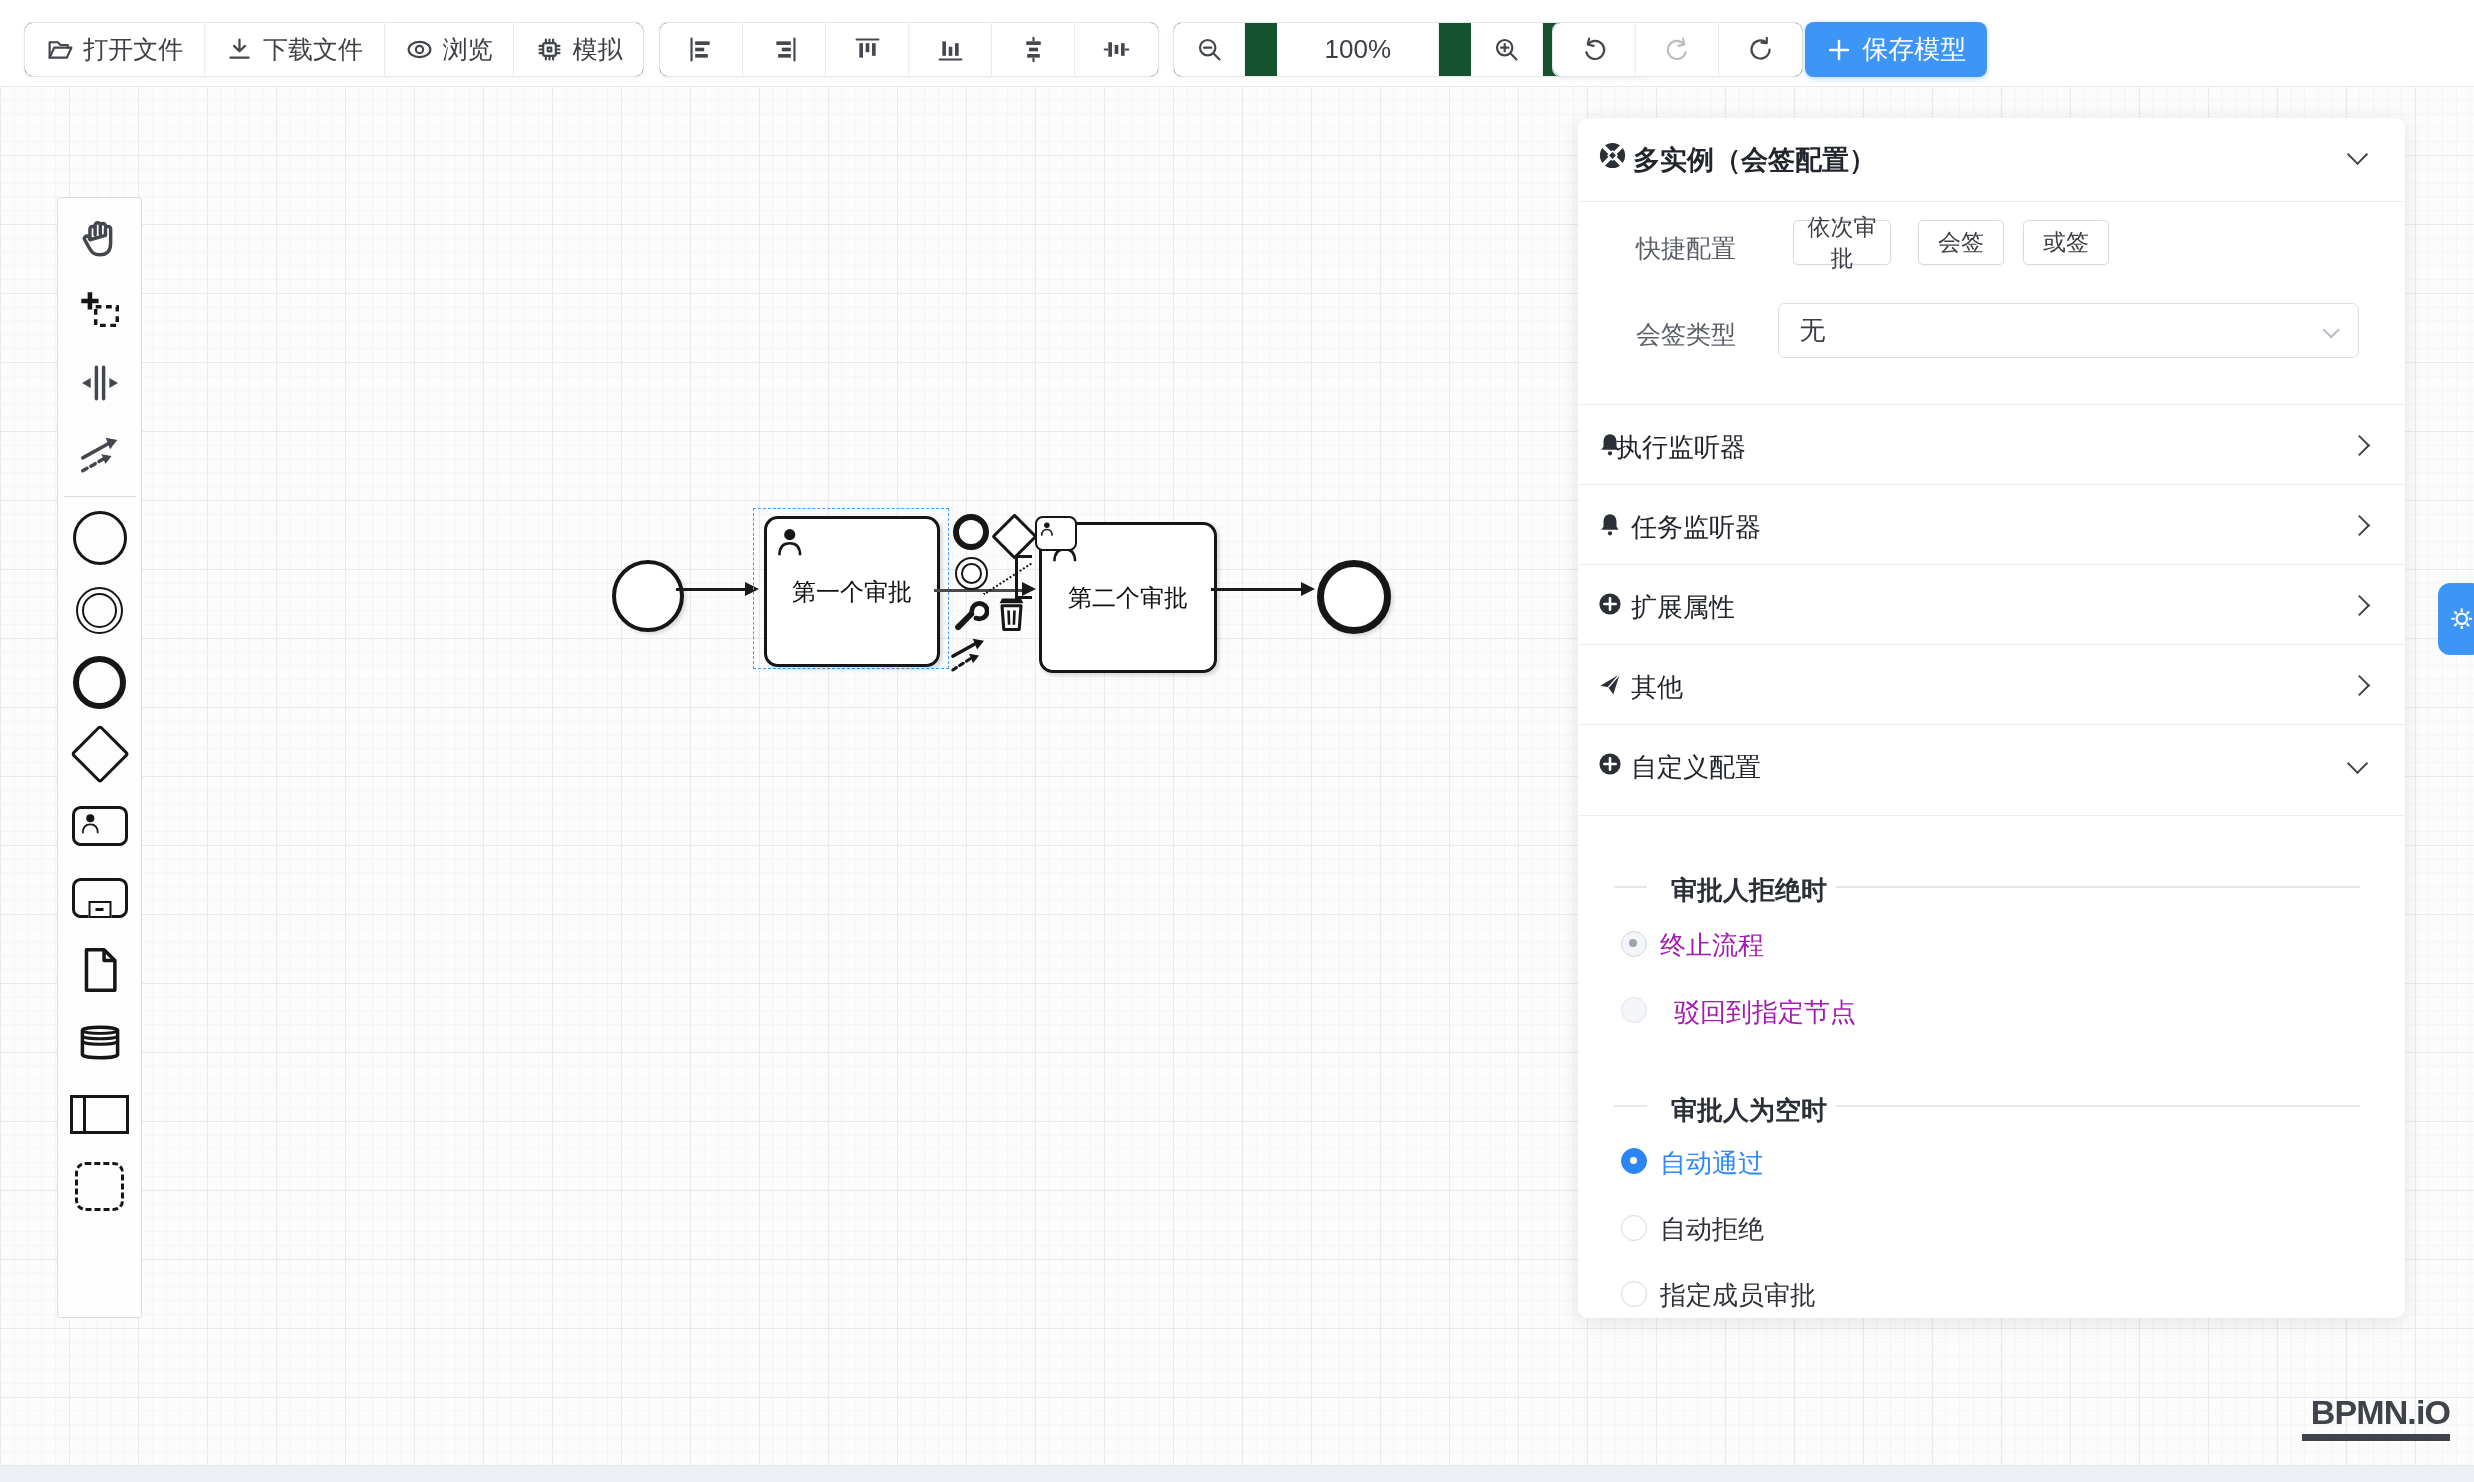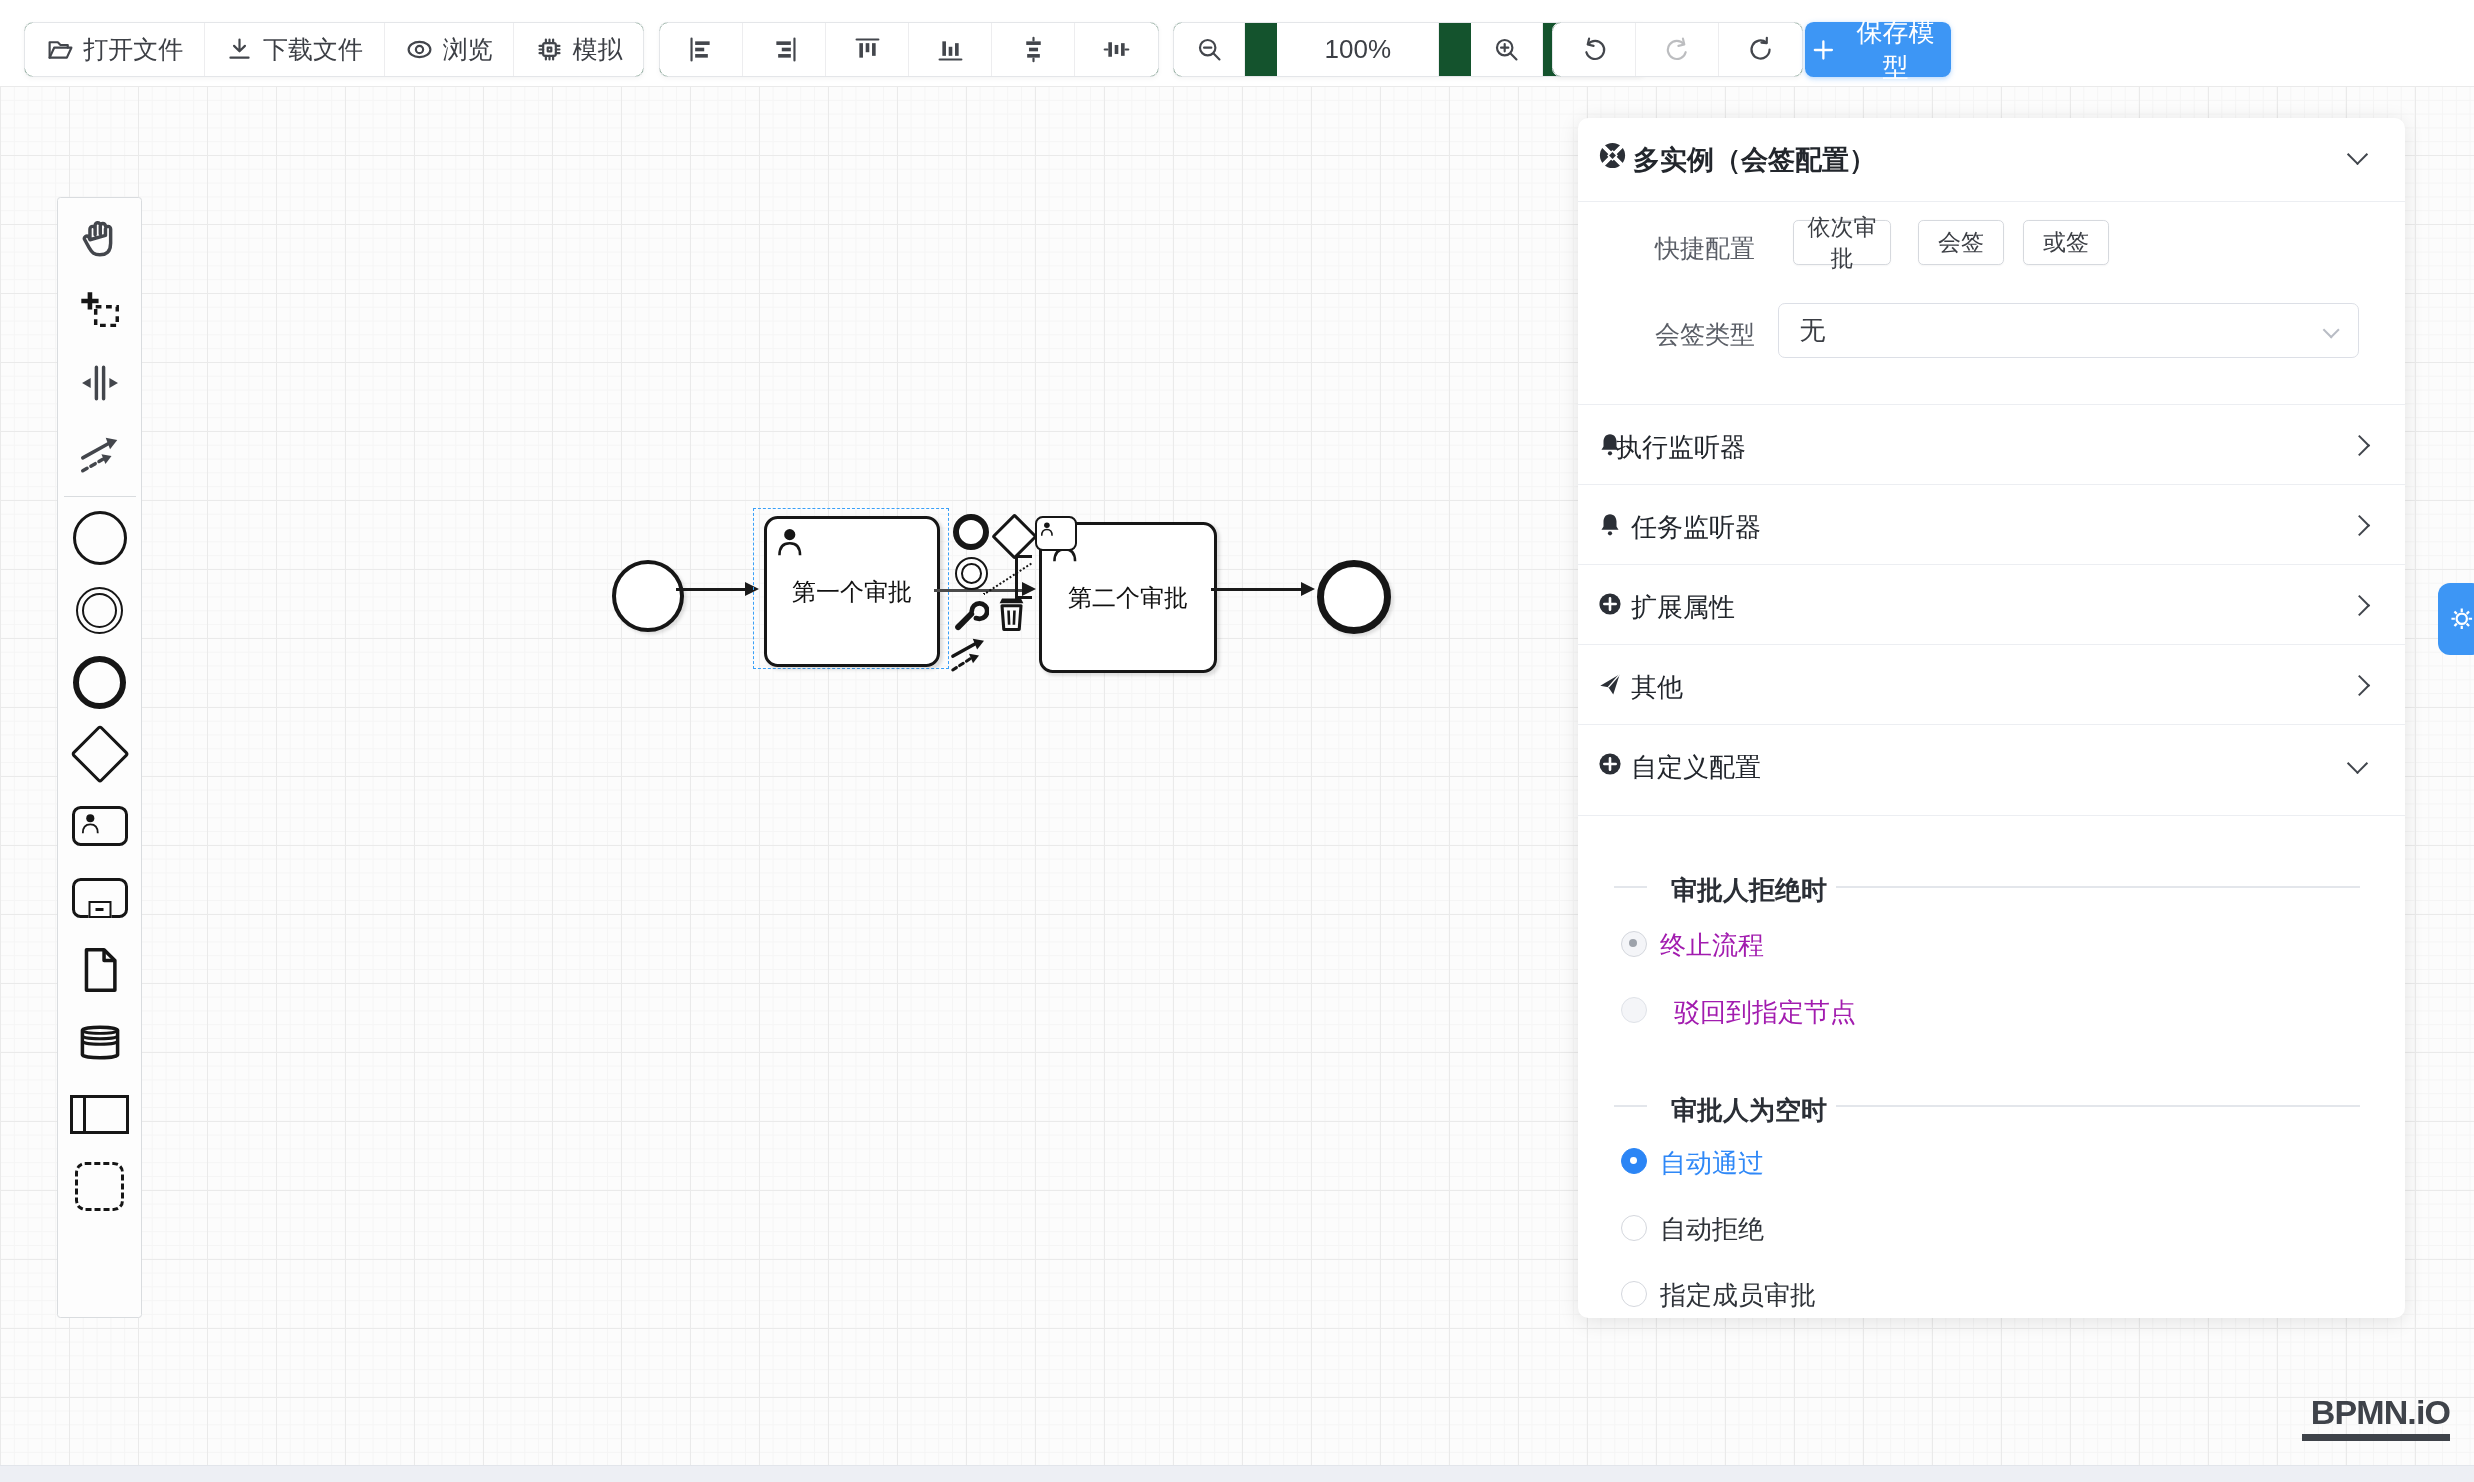--- a/index.html
+++ b/index.html
@@ -17,21 +17,21 @@
     background-size:69px 69px,69px 69px,13.8px 13.8px,13.8px 13.8px;}
   #bottom-strip{position:absolute;left:0;bottom:0;width:2475px;height:16.3px;background:#edeff4;border-top:0.9px solid #e2e5eb;}
 
   
   .tgroup{position:absolute;display:flex;background:#14532d;border:0.9px solid #e4e6e9;border-radius:8.6px;box-shadow:0 1.7px 5.2px rgba(0,0,0,.04);overflow:hidden;}
   .tbtn{display:flex;align-items:center;justify-content:center;gap:8.6px;height:53px;background:#fff;border:none;border-right:0.9px solid #ededef;cursor:pointer;font-size:25px;color:#3c3f45;padding:0 20.6px;white-space:nowrap;}
   .tbtn:last-child{border-right:none;}
   .ticon{width:29px;height:29px;flex:0 0 auto;}
   .ic{stroke:#43464c;fill:none;stroke-width:2.4;stroke-linecap:round;stroke-linejoin:round;}
   .icf{fill:#43464c;stroke:none;}
-  #save-btn{position:absolute;left:1805px;top:22.4px;width:146px;height:55px;background:#3d96f5;color:#fff;border:none;border-radius:8.6px;font-size:26px;display:flex;align-items:center;justify-content:center;gap:10.3px;cursor:pointer;box-shadow:0 1.7px 5.2px rgba(61,150,245,.35);}
+  #save-btn{position:absolute;left:1805px;top:22.4px;width:182px;height:55px;background:#3d96f5;color:#fff;border:none;border-radius:8.6px;font-size:26px;display:flex;align-items:center;justify-content:center;gap:10.3px;cursor:pointer;box-shadow:0 1.7px 5.2px rgba(61,150,245,.35);}
   #zoom-label{min-width:120px;font-size:26px;color:#3c3f45;}
 
   
   #palette{position:absolute;left:57px;top:197px;width:85px;height:1121px;background:#fdfdfd;border:0.9px solid #d9dcdf;border-radius:3.4px;display:flex;flex-direction:column;align-items:center;box-sizing:border-box;padding-top:5.2px;}
   .pitem{width:83px;height:72px;display:flex;align-items:center;justify-content:center;cursor:pointer;}
   .pdivider{width:72px;height:0.9px;background:#d9dcdf;margin:5.2px 0;}
   .circle-thin{width:48px;height:48px;border:3px solid #161616;border-radius:50%;}
   .circle-double{width:43px;height:43px;border:2.6px solid #161616;border-radius:50%;display:flex;align-items:center;justify-content:center;}
   .circle-double .inner{width:31px;height:31px;border:2.6px solid #161616;border-radius:50%;}
   .circle-thick{width:41px;height:41px;border:6.9px solid #161616;border-radius:50%;}
@@ -52,21 +52,21 @@
 
   
   #panel{position:absolute;left:1578px;top:118px;width:827px;height:1200px;background:#fff;border-radius:10.3px;box-shadow:0 3.4px 20.6px rgba(0,0,0,.10);overflow:hidden;}
   .prel{position:absolute;}
   .pdiv{position:absolute;left:0;width:827px;height:0.9px;background:#ecEEf2;background:#eceef2;}
   .sec-label{font-size:26px;color:#22262c;font-weight:500;}
   .chev{display:inline-block;width:13px;height:13px;border-right:2.6px solid #40454c;border-bottom:2.6px solid #40454c;}
   .chev.right{transform:rotate(-45deg);}
   .chev.down{transform:rotate(45deg);}
   .qbtn{position:absolute;height:45px;background:#fff;border:0.9px solid #d6d9de;border-radius:5.2px;font-size:23px;color:#3b3e44;display:flex;align-items:center;justify-content:center;cursor:pointer;box-shadow:0 0.9px 1.7px rgba(0,0,0,.04);}
-  .form-label{position:absolute;font-size:25px;color:#5a5e66;text-align:right;width:138px;}
+  .form-label{position:absolute;font-size:25px;color:#5a5e66;text-align:center;width:138px;}
   #sign-select{position:absolute;left:200px;top:185px;width:581px;height:55px;border:0.9px solid #dcdfe6;border-radius:6.9px;background:#fff;display:flex;align-items:center;padding:0 20.6px;box-sizing:border-box;font-size:26px;color:#3b3e44;cursor:pointer;justify-content:space-between;}
   #sign-select .chev{border-color:#b8bcc4;width:10.3px;height:10.3px;border-width:2.2px;}
   .dtitle-line{position:absolute;height:1.7px;background:#e3e6eb;}
   .dtitle{position:absolute;font-size:26px;font-weight:700;color:#2b2f36;}
   .radio{position:absolute;width:26px;height:26px;border-radius:50%;box-sizing:border-box;}
   .radio.off{border:1.7px solid #d4d7dd;background:#fff;}
   .radio.off-dis{border:1.7px solid #dfe2e8;background:#f4f5f8;}
   .radio.on-dis{border:1.7px solid #d4d7dd;background:#f4f5f8;}
   .radio.on-dis:after{content:"";position:absolute;left:6.9px;top:6.9px;width:8.6px;height:8.6px;border-radius:50%;background:#9ea3ab;}
   .radio.on{background:#2b85f5;border:1.7px solid #2b85f5;}

